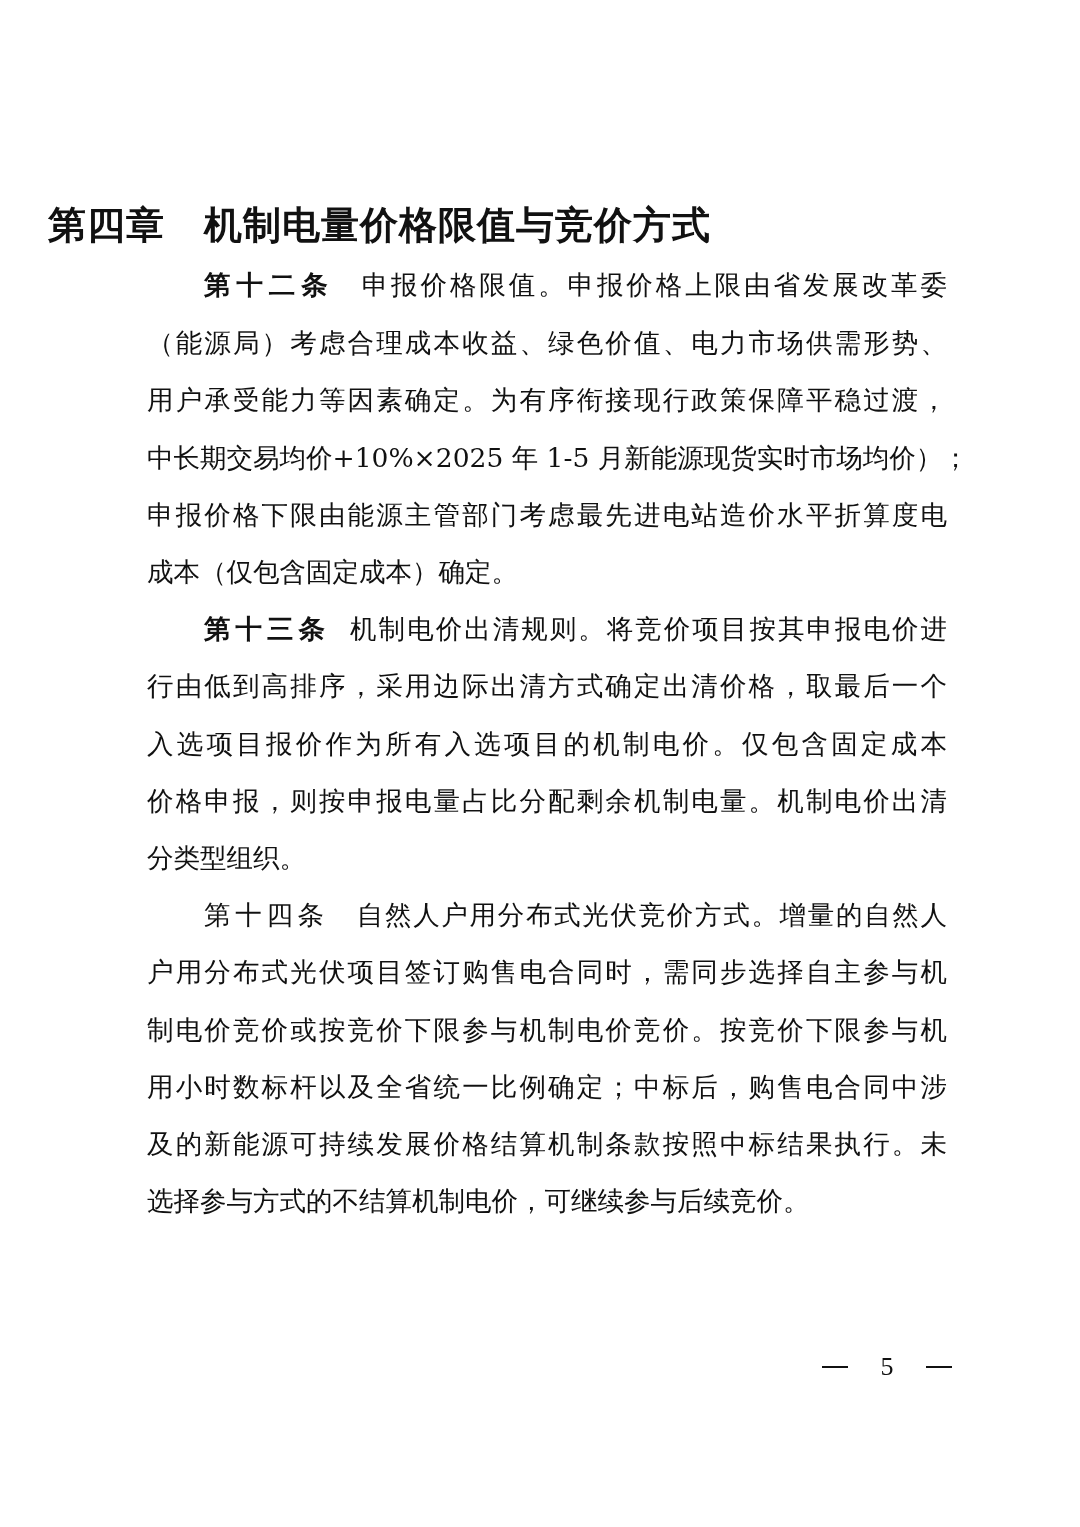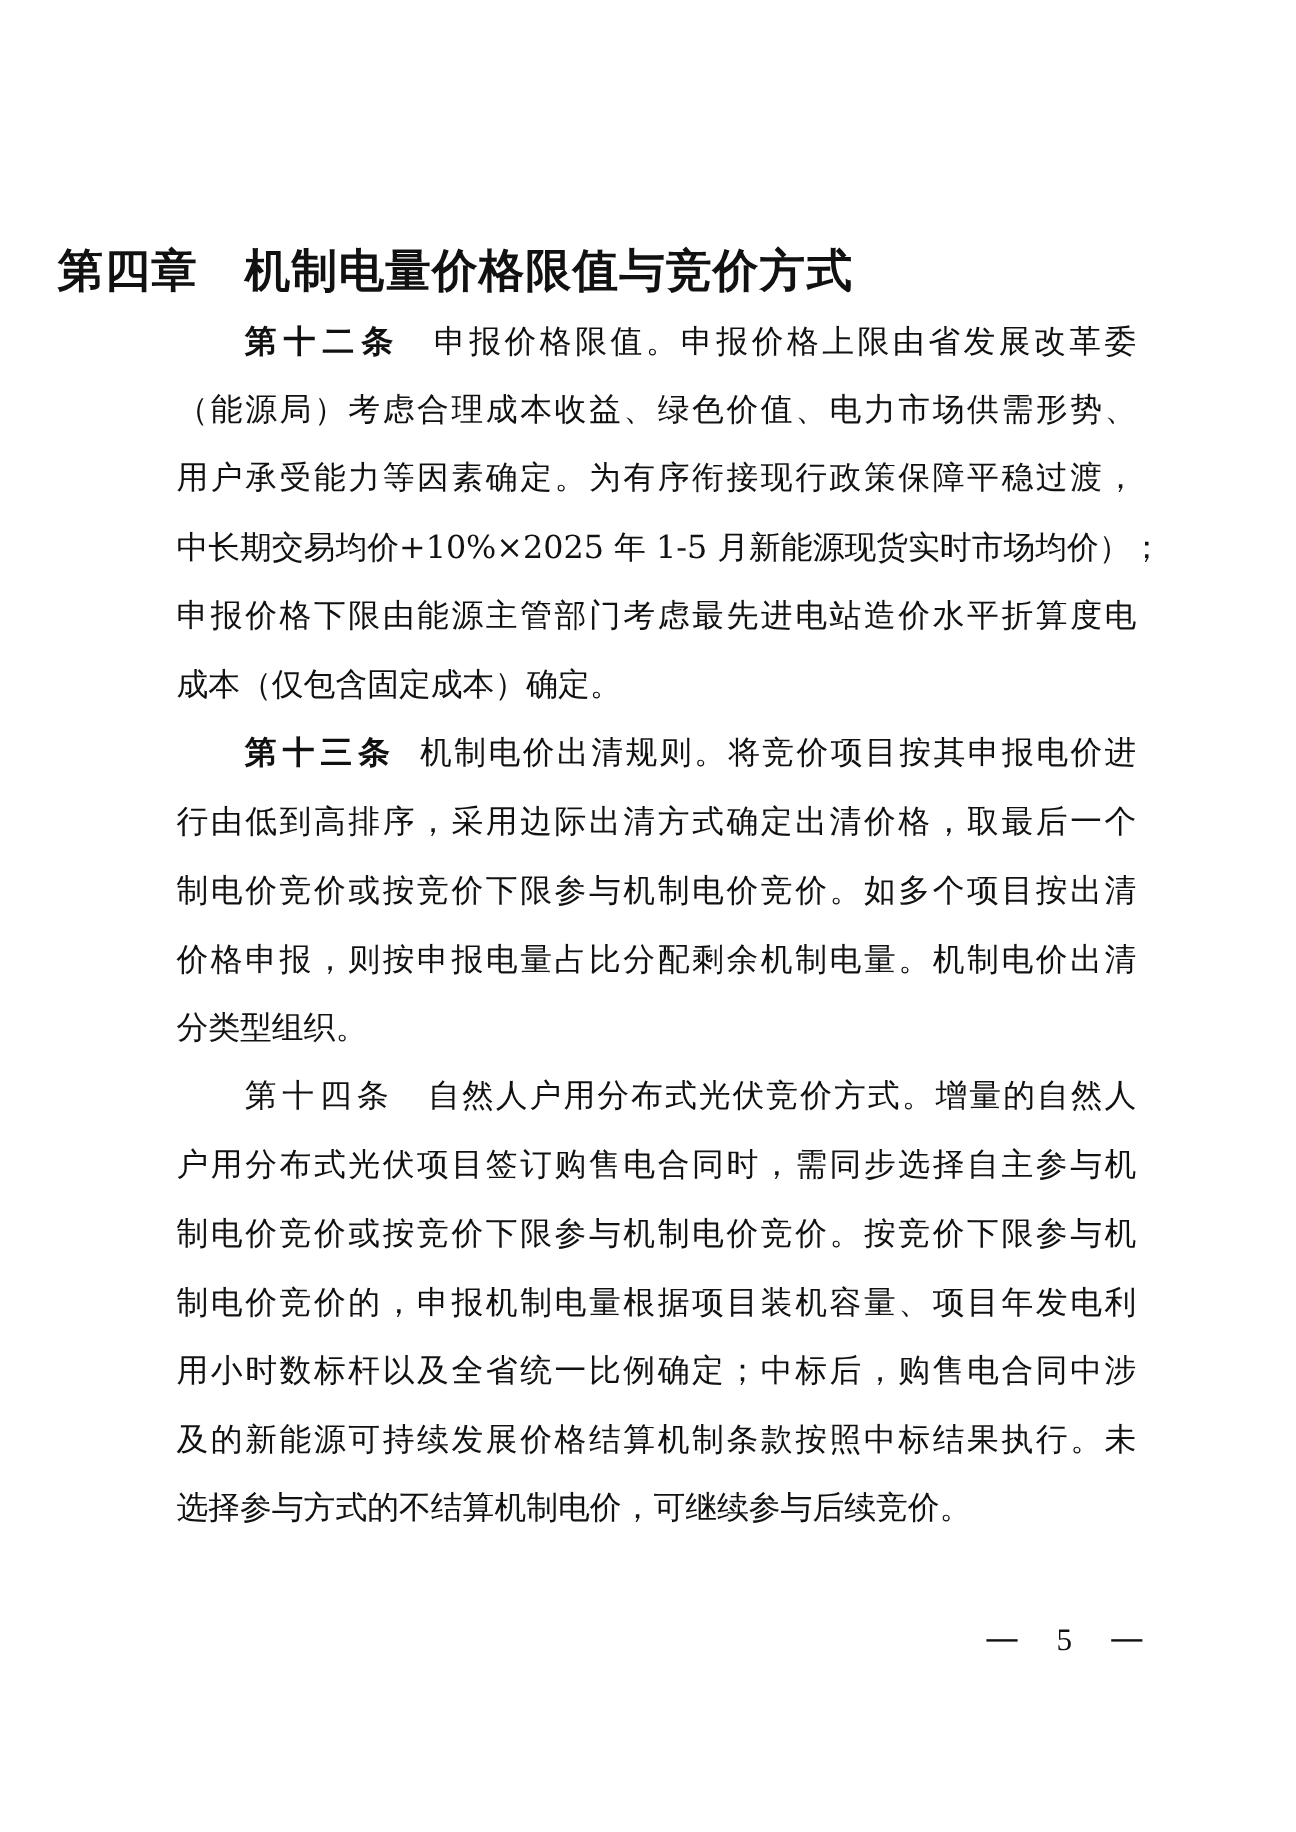--- a/index.html
+++ b/index.html
@@ -39,30 +39,29 @@
       <span class="line">（能源局）考虑合理成本收益、绿色价值、电力市场供需形势、</span>
       <span class="line">用户承受能力等因素确定。为有序衔接现行政策保障平稳过渡，</span>
       <span class="line">中长期交易均价+10%×2025 年 1-5 月新能源现货实时市场均价）；</span>
       <span class="line">申报价格下限由能源主管部门考虑最先进电站造价水平折算度电</span>
       <span class="line last">成本（仅包含固定成本）确定。</span>
     </div>
 
     <div class="article">
       <span class="line first"><span class="art" style="font-family:'DejaVu Sans',sans-serif;font-weight:bold;letter-spacing:3px;margin-right:20px;">第十三条</span><span>机制电价出清规则。将竞价项目按其申报电价进</span></span>
       <span class="line">行由低到高排序，采用边际出清方式确定出清价格，取最后一个</span>
-      <span class="line">制电价竞价或按竞价下限参与机制电价竞价。如多个项目按出清</span>
+      <span class="line">入选项目报价作为所有入选项目的机制电价。仅包含固定成本</span>
       <span class="line">价格申报，则按申报电量占比分配剩余机制电量。机制电价出清</span>
       <span class="line last">分类型组织。</span>
     </div>
 
     <div class="article">
       <span class="line first"><span class="art" style="font-family:'DejaVu Sans',sans-serif;font-weight:normal;letter-spacing:3px;margin-right:28px;">第十四条</span><span>自然人户用分布式光伏竞价方式。增量的自然人</span></span>
       <span class="line">户用分布式光伏项目签订购售电合同时，需同步选择自主参与机</span>
       <span class="line">制电价竞价或按竞价下限参与机制电价竞价。按竞价下限参与机</span>
-      <span class="line">制电价竞价的，申报机制电量根据项目装机容量、项目年发电利</span>
       <span class="line">用小时数标杆以及全省统一比例确定；中标后，购售电合同中涉</span>
       <span class="line">及的新能源可持续发展价格结算机制条款按照中标结果执行。未</span>
       <span class="line last">选择参与方式的不结算机制电价，可继续参与后续竞价。</span>
     </div>
 
   </div>
 
   <div class="pagenum">
     <span class="dash"></span>
     <span>5</span>

